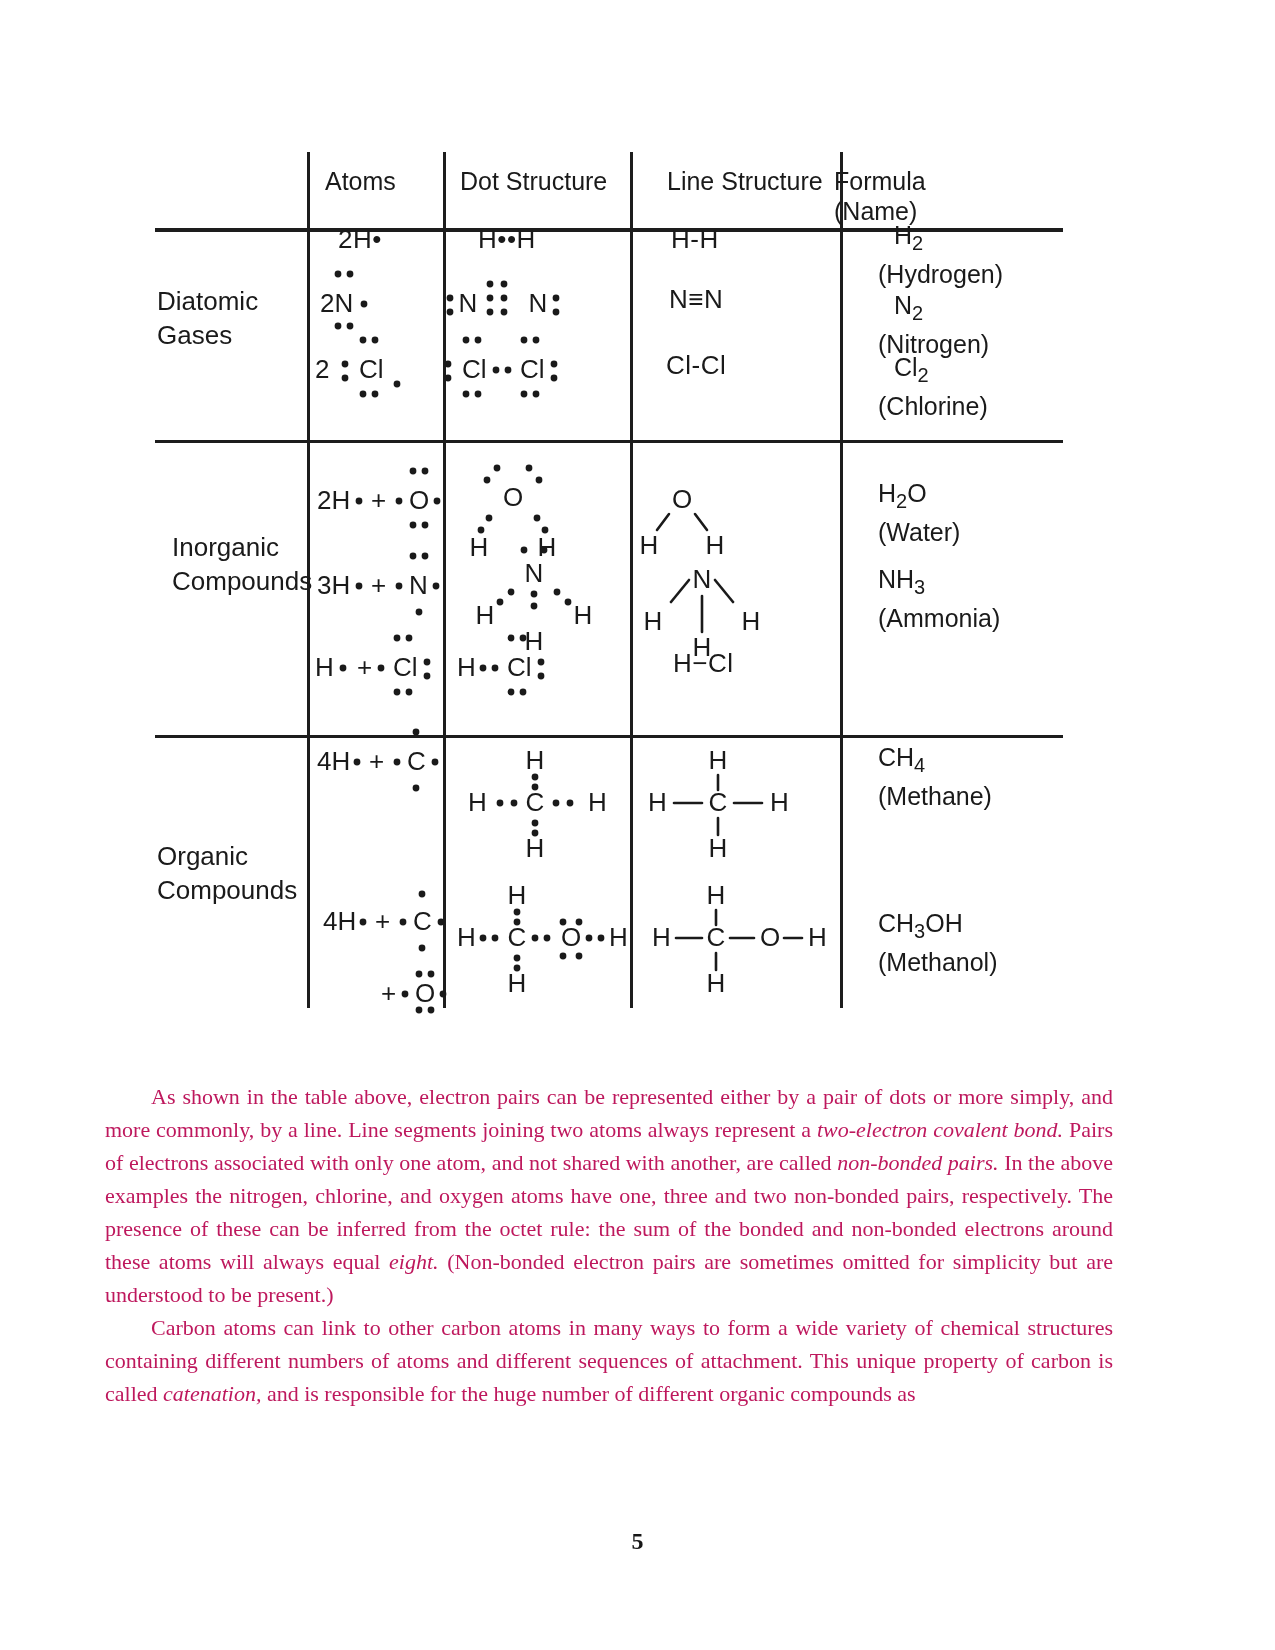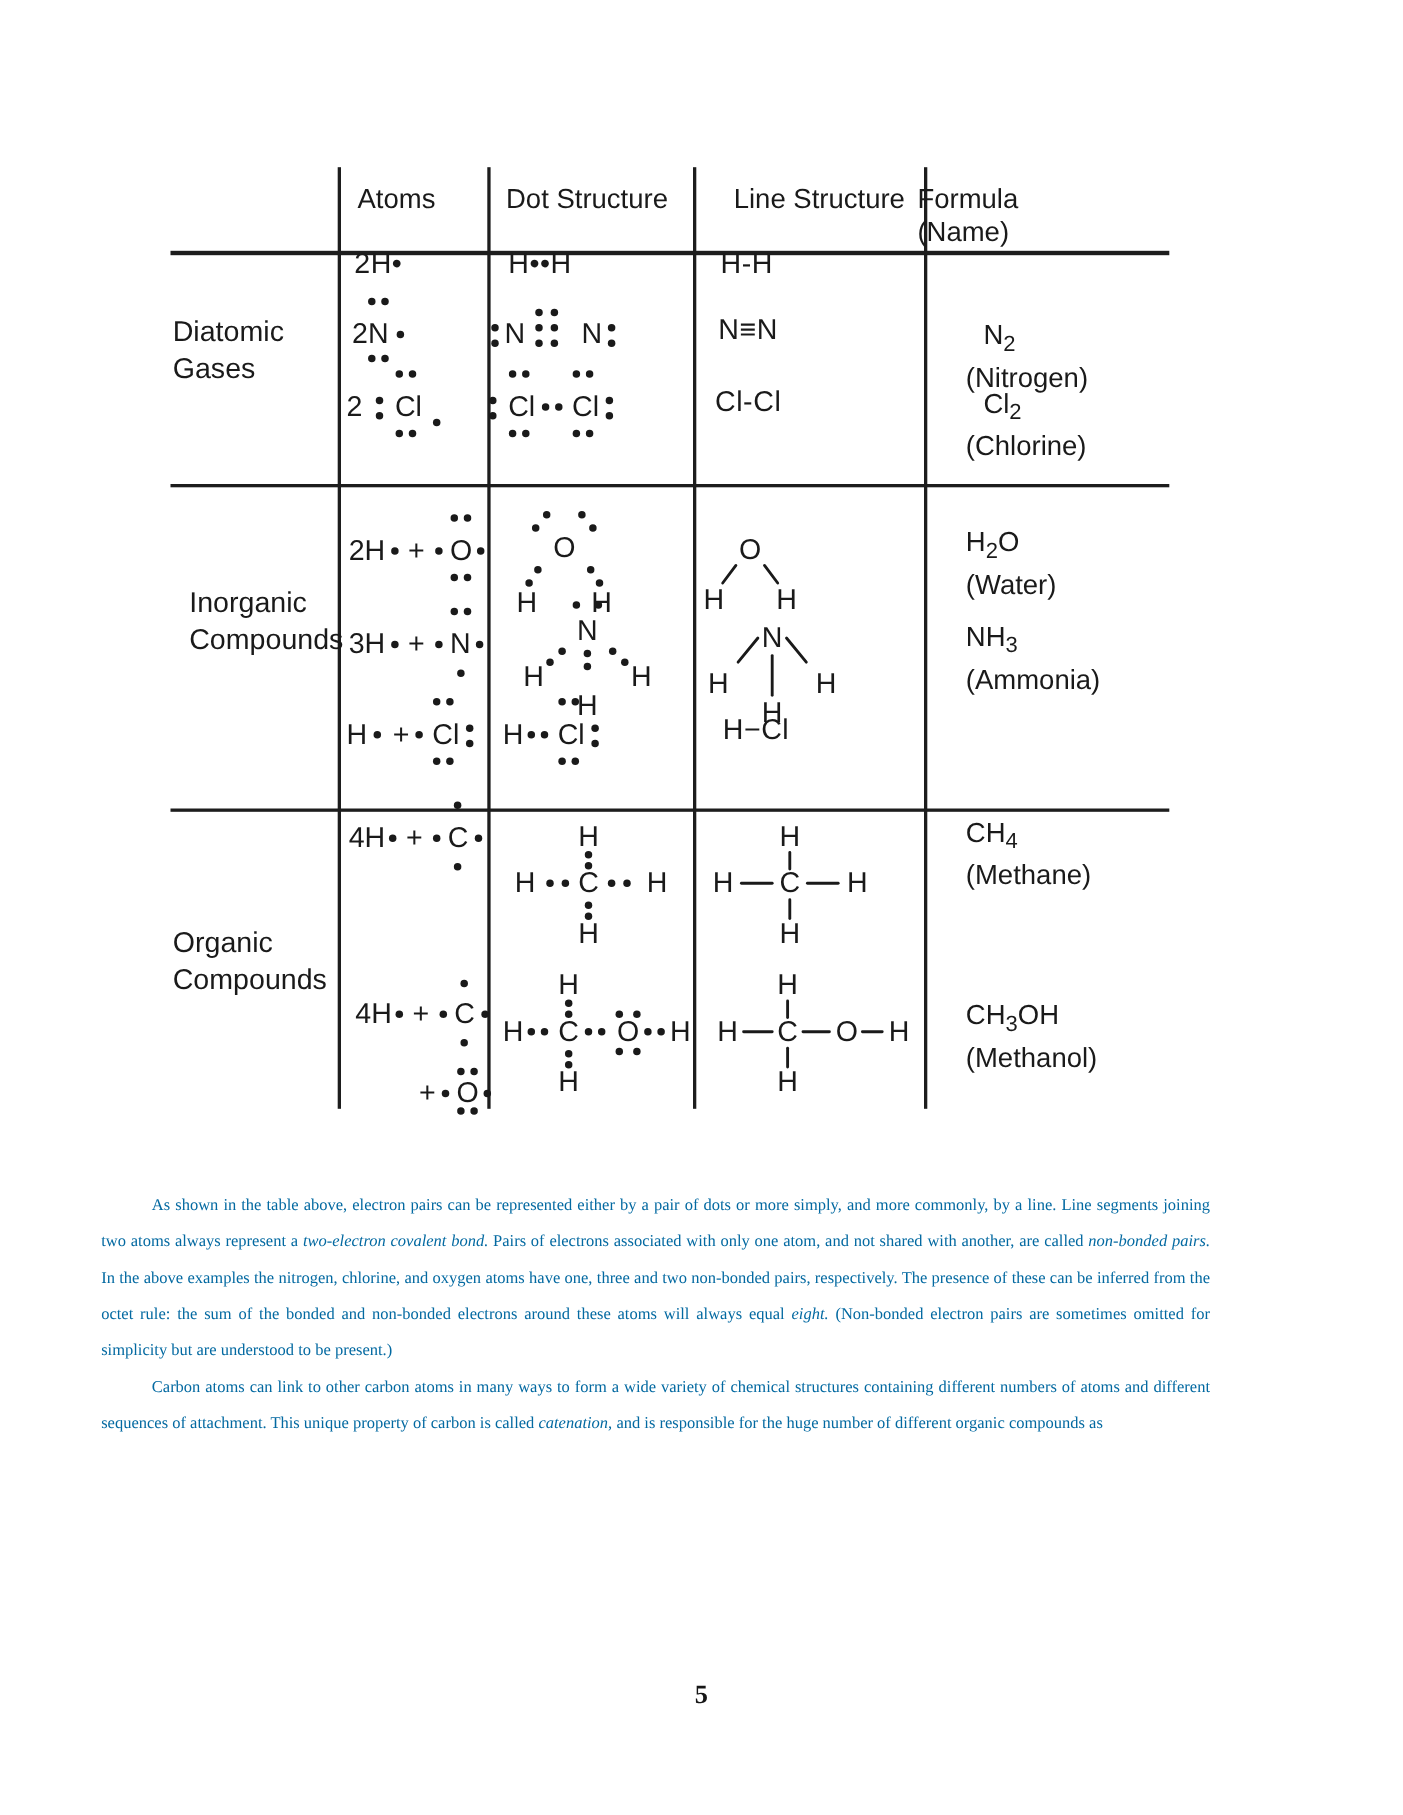--- a/index.html
+++ b/index.html
@@ -3,32 +3,32 @@
 <meta charset="utf-8">
 <style>
   html,body{margin:0;padding:0;background:#efefef;}
   .page{position:relative;width:1267px;height:1650px;background:#ffffff;margin:0 auto;overflow:hidden;
         font-family:"Liberation Sans","DejaVu Sans",sans-serif;color:#1a1a1a;padding-left:44px;}
   .tbl{position:absolute;left:155px;top:150px;width:910px;height:862px;}
   .vline{position:absolute;width:3px;top:2px;height:856px;background:#1d1d1d;}
   .hline{position:absolute;height:3px;left:0;width:908px;background:#1d1d1d;}
   .hdr{position:absolute;font-size:25px;line-height:30px;white-space:nowrap;font-weight:500;}
   .glabel{position:absolute;font-size:26px;line-height:34px;margin-top:44px;}
-  .cell{position:absolute;font-size:26px;white-space:nowrap;letter-spacing:.5px;}
+  .cell{position:absolute;font-size:26px;white-space:nowrap;letter-spacing:.5px;margin-left:16px;}
   .formula{position:absolute;font-size:25px;line-height:31px;white-space:nowrap;}
   .formula .sub{font-size:20px;vertical-align:-6px;}
   .ind .f1{padding-left:16px;}
   .struct{position:absolute;}
   .struct svg{display:block;}
   svg text{font-family:"Liberation Sans","DejaVu Sans",sans-serif;font-size:26px;fill:#1a1a1a;}
   svg circle{fill:#1a1a1a;}
   svg line{stroke:#1a1a1a;stroke-width:2.6;stroke-linecap:round;}
   .caption{position:absolute;left:148px;top:1014px;font-family:"Liberation Serif",serif;font-size:22px;color:#161616;white-space:nowrap;}
-  .bodytext{position:absolute;left:92px;top:1080px;width:1008px;font-family:"Liberation Serif",serif;
-            font-size:15px;line-height:33px;color:#0369a1;text-align:justify;}
+  .bodytext{position:absolute;left:105px;top:1080px;width:1008px;font-family:"Liberation Serif",serif;
+            font-size:22px;line-height:33px;color:#be185d;text-align:justify;}
   .bodytext p{margin:0;text-indent:46px;}
   .it{font-style:italic;}
   .pageno{position:absolute;left:0;top:1528px;width:1275px;text-align:center;
           font-family:"Liberation Serif",serif;font-size:24px;font-weight:bold;color:#161616;}
 </style>
 </head>
 <body>
 
 <div class="page">
 
@@ -59,20 +59,24 @@
       <div>Compounds</div>
     </div>
     <div class="glabel" style="left:2px;top:645px">
       <div>Organic</div>
       <div>Compounds</div>
     </div>
 
     <div class="cell" style="left:167px;top:74px">2H•</div>
     <div class="cell" style="left:307px;top:74px">H••H</div>
     <div class="cell" style="left:500px;top:74px">H-H</div>
+    <div class="formula ind" style="left:723px;top:70px">
+      <div class="f1"><span>H</span><span class="sub">2</span></div>
+      <div class="f2">(Hydrogen)</div>
+    </div>
 
     <div class="struct" style="left:163px;top:108px">
         <svg width="100" height="86" viewBox="0 0 100 86">
           <circle cx="20" cy="16" r="3.4"></circle>
           <circle cx="32" cy="16" r="3.4"></circle>
           <circle cx="46" cy="46" r="3.4"></circle>
           <circle cx="20" cy="68" r="3.4"></circle>
           <circle cx="32" cy="68" r="3.4"></circle>
           <text x="2" y="54">2N</text>
         </svg>

